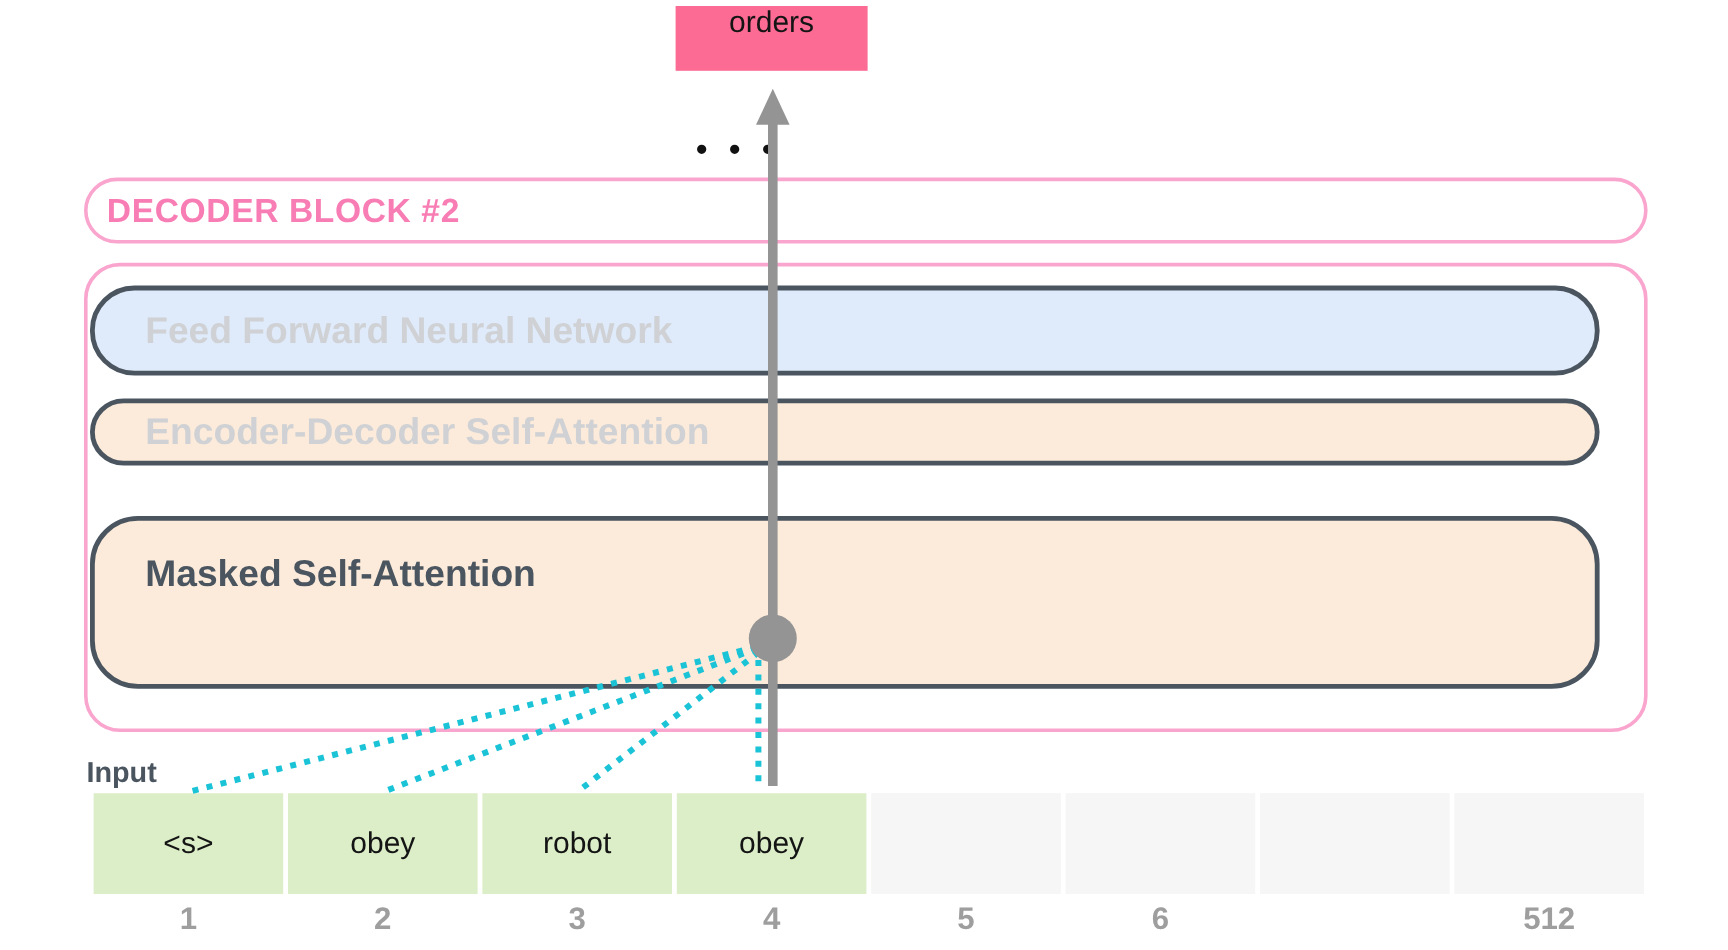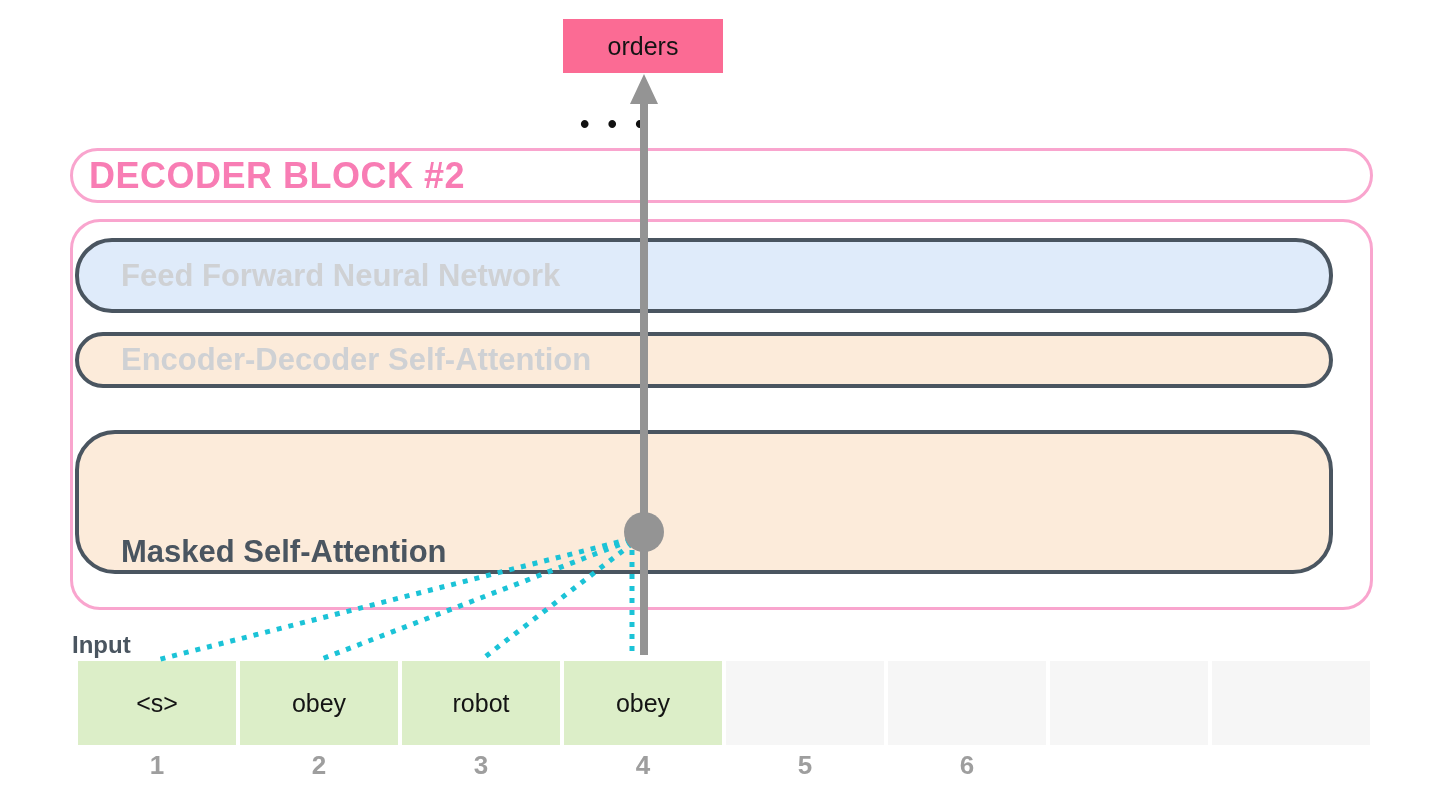--- a/index.html
+++ b/index.html
@@ -8,24 +8,24 @@
     width: 1440px;
     height: 792px;
     background: #ffffff;
     overflow: hidden;
     font-family: "Liberation Sans", sans-serif;
   }
 
   
   .orders-box {
     position: absolute;
-    left: 563px; top: 19px;
+    left: 563px; top: 5px;
     width: 160px; height: 54px;
     background: #FB6B94;
-    display: flex; align-items: center; justify-content: center;
+    display: flex; justify-content: center;
     font-size: 25px; color: #141414;
   }
 
   
   .ellipsis {
     position: absolute;
     left: 580px; top: 111px;
     font-size: 27px; line-height: 27px;
     font-weight: bold; color: #111111;
     letter-spacing: 1px;
@@ -38,21 +38,21 @@
     left: 70px; top: 148px;
     width: 1303px; height: 55px;
     box-sizing: border-box;
     border: 3px solid #F9A5CE;
     border-radius: 28px;
     display: flex; align-items: center;
     padding-left: 16px;
     background: #ffffff;
   }
   .band-label {
-    font-size: 36px; font-weight: bold; color: #F87DB4;
+    font-size: 28px; font-weight: bold; color: #F87DB4;
     letter-spacing: 0.5px;
   }
 
   
   .decoder-container {
     position: absolute;
     left: 70px; top: 219px;
     width: 1303px; height: 391px;
     box-sizing: border-box;
     border: 3px solid #F9A5CE;
@@ -70,21 +70,21 @@
     display: flex; align-items: center;
     padding-left: 42px;
     font-weight: bold;
     font-size: 31px;
   }
   .layer-ffnn   { top: 16px;  height: 75px;  border-radius: 37px; background: #DFEBFA; }
   .layer-encdec { top: 110px; height: 56px;  border-radius: 37px; background: #FCEBDA; }
   .layer-masked { top: 208px; height: 144px; border-radius: 40px; background: #FCEBDA;
                   align-items: flex-start; padding-top: 26px; }
   .layer.inactive { color: #CFD1D4; }
-  .layer.active   { color: #4A5560; align-items: flex-end; }
+  .layer.active   { color: #4A5560; }
 
   
   .input-label {
     position: absolute;
     left: 72px; top: 631px;
     font-size: 24px; font-weight: bold; color: #4A5560;
   }
 
   
   .token-row {
@@ -161,20 +161,21 @@
   </div>
 
   <div class="position-row">
     <div class="pos-label">1</div>
     <div class="pos-label">2</div>
     <div class="pos-label">3</div>
     <div class="pos-label">4</div>
     <div class="pos-label">5</div>
     <div class="pos-label">6</div>
     <div class="pos-label"></div>
+    <div class="pos-label">512</div>
   </div>
 
   <svg class="overlay" width="1440" height="792" viewBox="0 0 1440 792">
 
     <line x1="642" y1="536" x2="157" y2="660" stroke="#1BC3D7" stroke-width="5" stroke-dasharray="5 7"></line>
     <line x1="642" y1="536" x2="319" y2="660" stroke="#1BC3D7" stroke-width="5" stroke-dasharray="5 7"></line>
     <line x1="642" y1="536" x2="481" y2="660" stroke="#1BC3D7" stroke-width="5" stroke-dasharray="5 7"></line>
     <line x1="632" y1="550" x2="632" y2="655" stroke="#1BC3D7" stroke-width="5" stroke-dasharray="5 7"></line>
 
     <line x1="644" y1="100" x2="644" y2="655" stroke="#949494" stroke-width="8"></line>

